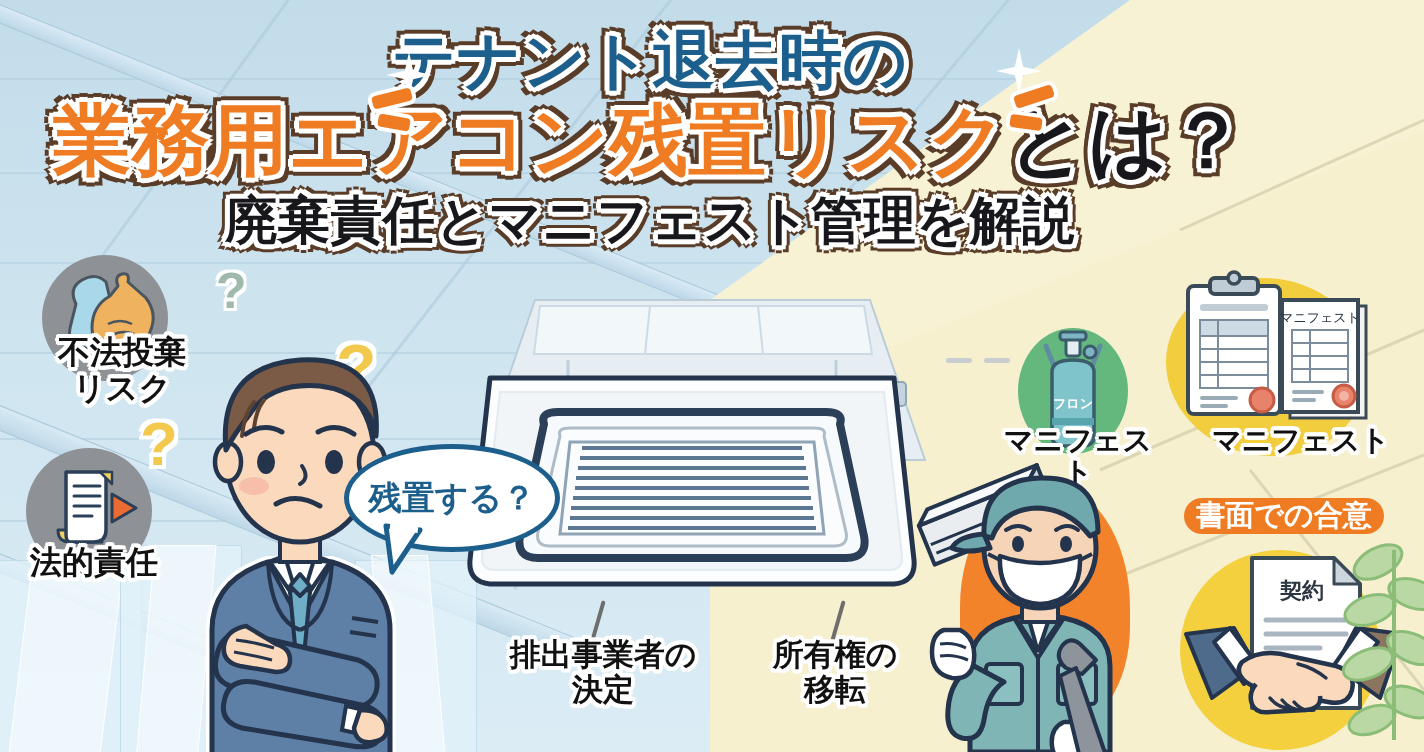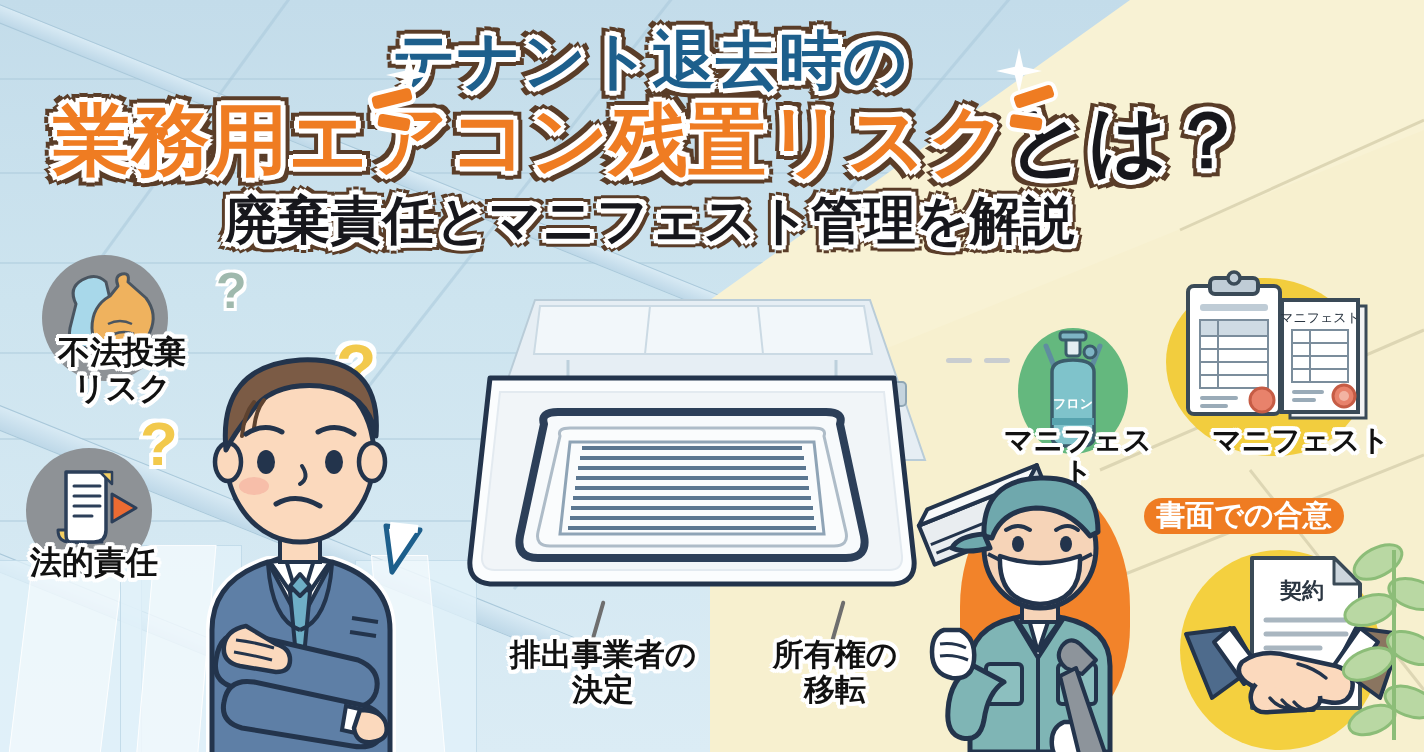--- a/index.html
+++ b/index.html
@@ -263,20 +263,23 @@
     <ellipse cx="116" cy="132" rx="9" ry="12" fill="#23344c"></ellipse>
     <ellipse cx="184" cy="132" rx="9" ry="12" fill="#23344c"></ellipse>
 
     <path d="M152,136 Q160,148 150,154" fill="none" stroke="#23344c" stroke-width="4" stroke-linecap="round"></path>
 
     <path d="M126,174 Q146,162 170,176" fill="none" stroke="#23344c" stroke-width="5" stroke-linecap="round"></path>
 
     <ellipse cx="104" cy="156" rx="15" ry="9" fill="#f6b9a6" opacity=".85"></ellipse>
   </svg>
 
+  <div class="bubble" style="left:344px;top:444px;width:206px;height:98px;font-size:33px;">
+    <span>残置する？</span>
+  </div>
   <svg style="position:absolute;left:378px;top:520px;width:70px;height:60px;">
     <path d="M8,6 L42,10 L14,52 Z" fill="#fff" stroke="#1d5f8c" stroke-width="5" stroke-linejoin="round"></path>
     <path d="M12,6 L40,9" stroke="#fff" stroke-width="8"></path>
   </svg>
 
   <div class="plate" style="left:498px;top:638px;width:210px;font-size:31px;">
     <span>排出事業者の</span><br>
     <span>決定</span>
   </div>
   <div class="plate" style="left:740px;top:638px;width:190px;font-size:31px;">
@@ -380,21 +383,21 @@
     <ellipse cx="100" cy="92" rx="6" ry="8" fill="#23344c"></ellipse>
     <ellipse cx="148" cy="92" rx="6" ry="8" fill="#23344c"></ellipse>
     <path d="M88,78 Q100,70 112,78" fill="none" stroke="#23344c" stroke-width="4" stroke-linecap="round"></path>
     <path d="M138,78 Q150,70 160,78" fill="none" stroke="#23344c" stroke-width="4" stroke-linecap="round"></path>
 
     <path d="M82,104 Q80,150 122,152 Q164,150 162,104 Q122,118 82,104 Z" fill="#ffffff" stroke="#23344c" stroke-width="4.5" stroke-linejoin="round"></path>
     <path d="M82,108 L70,102" stroke="#23344c" stroke-width="4"></path>
     <path d="M162,108 L174,102" stroke="#23344c" stroke-width="4"></path>
   </svg>
 
-  <div class="badge" style="left:1144px;top:498px;width:200px;height:36px;font-size:29px;">
+  <div class="badge" style="left:1184px;top:498px;width:200px;height:36px;font-size:29px;">
     <span>書面での合意</span>
   </div>
   <div class="circ yellowcirc" style="left:1180px;top:550px;width:200px;height:200px;"></div>
   <svg style="position:absolute;left:1190px;top:548px;width:210px;height:204px;">
 
     <path d="M62,10 L144,10 L170,36 L170,160 L62,160 Z" fill="#ffffff" stroke="#3a4a57" stroke-width="4" stroke-linejoin="round"></path>
     <path d="M144,10 L170,36 L144,36 Z" fill="#cdd6dd" stroke="#3a4a57" stroke-width="3" stroke-linejoin="round"></path>
     <text x="112" y="50" font-family="'Liberation Sans',sans-serif" font-size="22" font-weight="bold" fill="#2b3642" text-anchor="middle">契約</text>
     <g stroke="#a9b6c0" stroke-width="5" stroke-linecap="round">
       <line x1="76" y1="72" x2="156" y2="72"></line>

